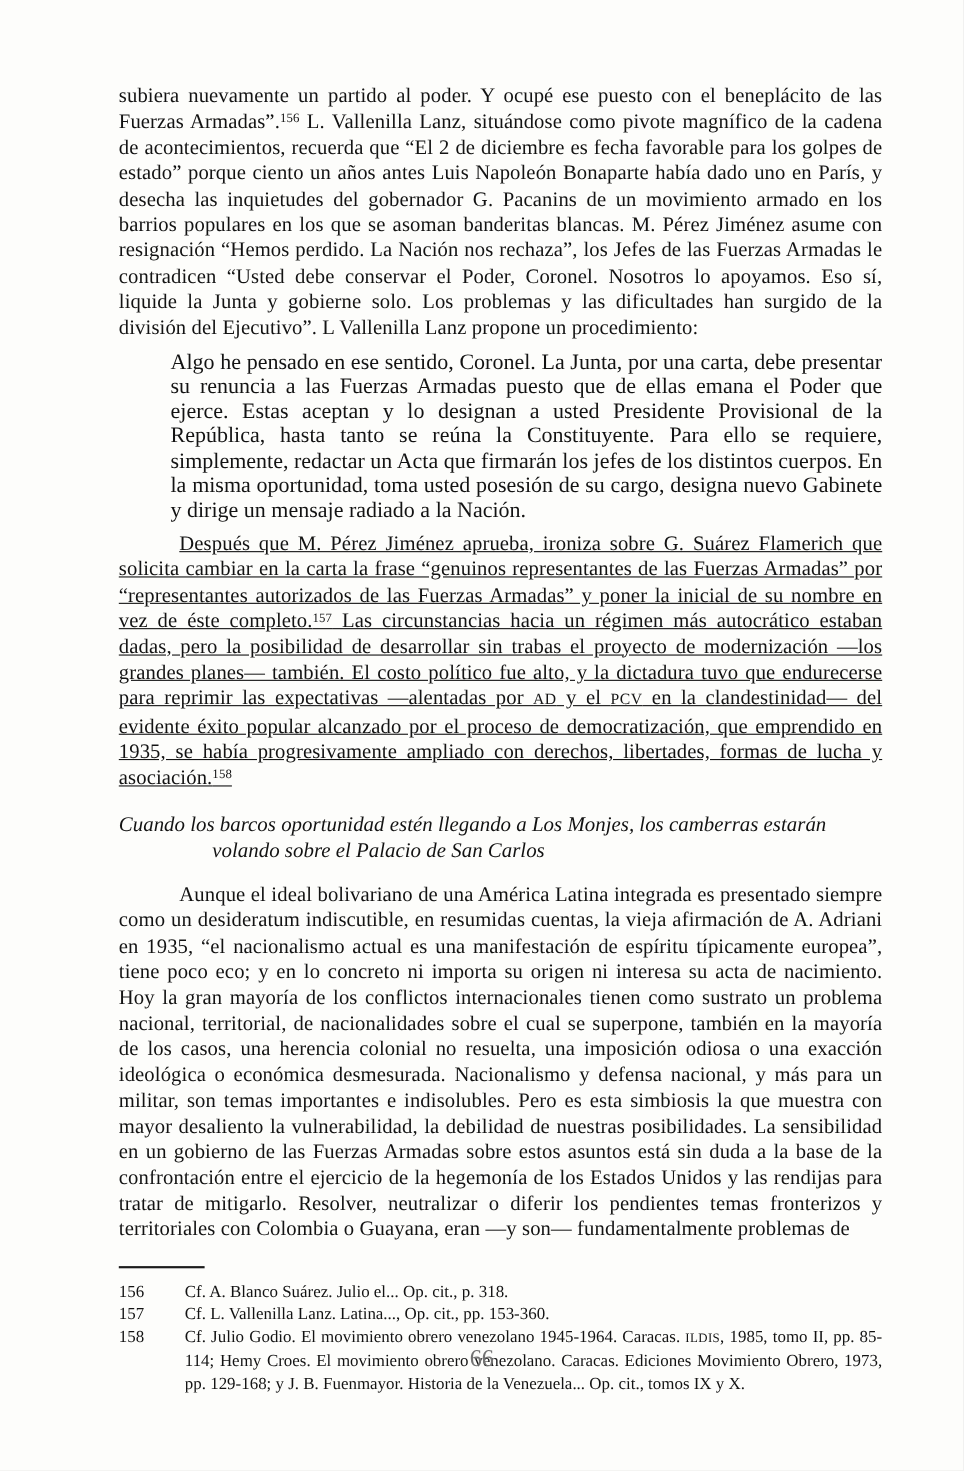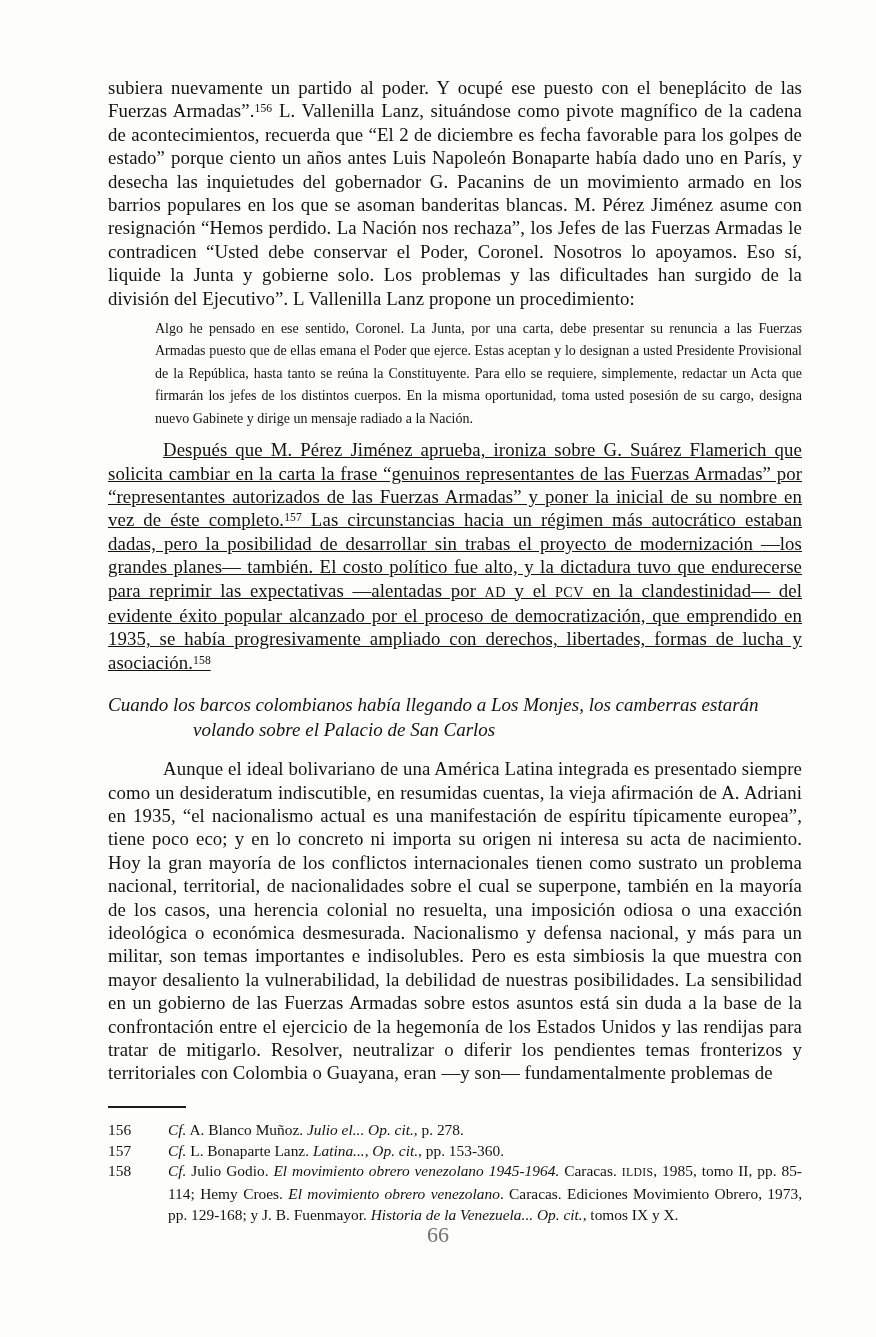--- a/index.html
+++ b/index.html
@@ -23,21 +23,21 @@
     margin: 0;
     font-size: 18.8px;
     line-height: 23.4px;
     text-align: justify;
     letter-spacing: 0.1px;
   }
   .indent { text-indent: 55px; }
   .spaced { margin-top: 7px; text-decoration: underline; }
   .quote {
     margin: 8px 0 8px 47px;
-    font-size: 14px;
+    font-size: 20px;
     line-height: 22.4px;
     text-align: justify;
   }
   .heading {
     margin: 19px 0 15px 0;
     font-style: italic;
     font-size: 19px;
     line-height: 24.5px;
     padding-left: 85px;
     text-indent: -85px;
@@ -50,21 +50,21 @@
     border-top: 2px solid #1c1c1c;
   }
   .footnotes { margin-top: 12px; }
   .fn-row {
     display: flex;
     font-size: 15.4px;
     line-height: 20.8px;
   }
   .fn-num { width: 60px; flex: none; }
   .fn-text { flex: 1; text-align: justify; }
-  .s-i { font-style: italic; }
+  .s-i { }
   .s-sup {
     font-size: 0.62em;
     position: relative;
     top: -0.45em;
     line-height: 0;
   }
   .s-sc { font-size: 0.76em; letter-spacing: 0.03em; }
   .page-number {
     position: absolute;
     left: 0;
@@ -80,34 +80,34 @@
 
 <div class="page">
   <div class="text-col">
 
     <p class="body-p"><span>subiera nuevamente un partido al poder. Y ocupé ese puesto con el beneplácito de las Fuerzas Armadas”.</span><span class="s-sup">156</span><span> L. Vallenilla Lanz, situándose como pivote magnífico de la cadena de acontecimientos, recuerda que “El 2 de diciembre es fecha favorable para los golpes de estado” porque ciento un años antes Luis Napoleón Bonaparte había dado uno en París, y desecha las inquietudes del gobernador G. Pacanins de un movimiento armado en los barrios populares en los que se asoman banderitas blancas. M. Pérez Jiménez asume con resignación “Hemos perdido. La Nación nos rechaza”, los Jefes de las Fuerzas Armadas le contradicen “Usted debe conservar el Poder, Coronel. Nosotros lo apoyamos. Eso sí, liquide la Junta y gobierne solo. Los problemas y las dificultades han surgido de la división del Ejecutivo”. L Vallenilla Lanz propone un procedimiento:</span></p>
 
     <p class="quote"><span>Algo he pensado en ese sentido, Coronel. La Junta, por una carta, debe presentar su renuncia a las Fuerzas Armadas puesto que de ellas emana el Poder que ejerce. Estas aceptan y lo designan a usted Presidente Provisional de la República, hasta tanto se reúna la Constituyente. Para ello se requiere, simplemente, redactar un Acta que firmarán los jefes de los distintos cuerpos. En la misma oportunidad, toma usted posesión de su cargo, designa nuevo Gabinete y dirige un mensaje radiado a la Nación.</span></p>
 
     <p class="body-p indent spaced"><span>Después que M. Pérez Jiménez aprueba, ironiza sobre G. Suárez Flamerich que solicita cambiar en la carta la frase “genuinos representantes de las Fuerzas Armadas” por “representantes autorizados de las Fuerzas Armadas” y poner la inicial de su nombre en vez de éste completo.</span><span class="s-sup">157</span><span> Las circunstancias hacia un régimen más autocrático estaban dadas, pero la posibilidad de desarrollar sin trabas el proyecto de modernización —los grandes planes— también. El costo político fue alto, y la dictadura tuvo que endurecerse para reprimir las expectativas —alentadas por </span><span class="s-sc">AD</span><span> y el </span><span class="s-sc">PCV</span><span> en la clandestinidad— del evidente éxito popular alcanzado por el proceso de democratización, que emprendido en 1935, se había progresivamente ampliado con derechos, libertades, formas de lucha y asociación.</span><span class="s-sup">158</span></p>
 
-    <p class="heading"><span>Cuando los barcos colombianos había llegando a Los Monjes, los camberras estarán volando sobre el Palacio de San Carlos</span></p>
+    <p class="heading"><span>Cuando los barcos oportunidad estén llegando a Los Monjes, los camberras estarán volando sobre el Palacio de San Carlos</span></p>
 
     <p class="body-p indent"><span>Aunque el ideal bolivariano de una América Latina integrada es presentado siempre como un desideratum indiscutible, en resumidas cuentas, la vieja afirmación de A. Adriani en 1935, “el nacionalismo actual es una manifestación de espíritu típicamente europea”, tiene poco eco; y en lo concreto ni importa su origen ni interesa su acta de nacimiento. Hoy la gran mayoría de los conflictos internacionales tienen como sustrato un problema nacional, territorial, de nacionalidades sobre el cual se superpone, también en la mayoría de los casos, una herencia colonial no resuelta, una imposición odiosa o una exacción ideológica o económica desmesurada. Nacionalismo y defensa nacional, y más para un militar, son temas importantes e indisolubles. Pero es esta simbiosis la que muestra con mayor desaliento la vulnerabilidad, la debilidad de nuestras posibilidades. La sensibilidad en un gobierno de las Fuerzas Armadas sobre estos asuntos está sin duda a la base de la confrontación entre el ejercicio de la hegemonía de los Estados Unidos y las rendijas para tratar de mitigarlo. Resolver, neutralizar o diferir los pendientes temas fronterizos y territoriales con Colombia o Guayana, eran —y son— fundamentalmente problemas de</span></p>
 
     <div class="fn-rule"></div>
 
     <div class="footnotes">
       <div class="fn-row">
         <span class="fn-num">156</span>
-        <span class="fn-text"><span class="s-i">Cf.</span><span> A. Blanco Muñoz. </span><span class="s-i">Julio el... Op. cit.,</span><span> p. 278.</span></span>
+        <span class="fn-text"><span class="s-i">Cf.</span><span> A. Blanco Suárez. </span><span class="s-i">Julio el... Op. cit.,</span><span> p. 318.</span></span>
       </div>
       <div class="fn-row">
         <span class="fn-num">157</span>
-        <span class="fn-text"><span class="s-i">Cf.</span><span> L. Bonaparte Lanz. </span><span class="s-i">Latina..., Op. cit.,</span><span> pp. 153-360.</span></span>
+        <span class="fn-text"><span class="s-i">Cf.</span><span> L. Vallenilla Lanz. </span><span class="s-i">Latina..., Op. cit.,</span><span> pp. 153-360.</span></span>
       </div>
       <div class="fn-row">
         <span class="fn-num">158</span>
         <span class="fn-text"><span class="s-i">Cf.</span><span> Julio Godio. </span><span class="s-i">El movimiento obrero venezolano 1945-1964.</span><span> Caracas. </span><span class="s-sc">ILDIS</span><span>, 1985, tomo II, pp. 85-114; Hemy Croes. </span><span class="s-i">El movimiento obrero venezolano</span><span>. Caracas. Ediciones Movimiento Obrero, 1973, pp. 129-168; y J. B. Fuenmayor. </span><span class="s-i">Historia de la Venezuela... Op. cit.,</span><span> tomos IX y X.</span></span>
       </div>
     </div>
   </div>
 
   <div class="page-number">66</div>
 </div>

